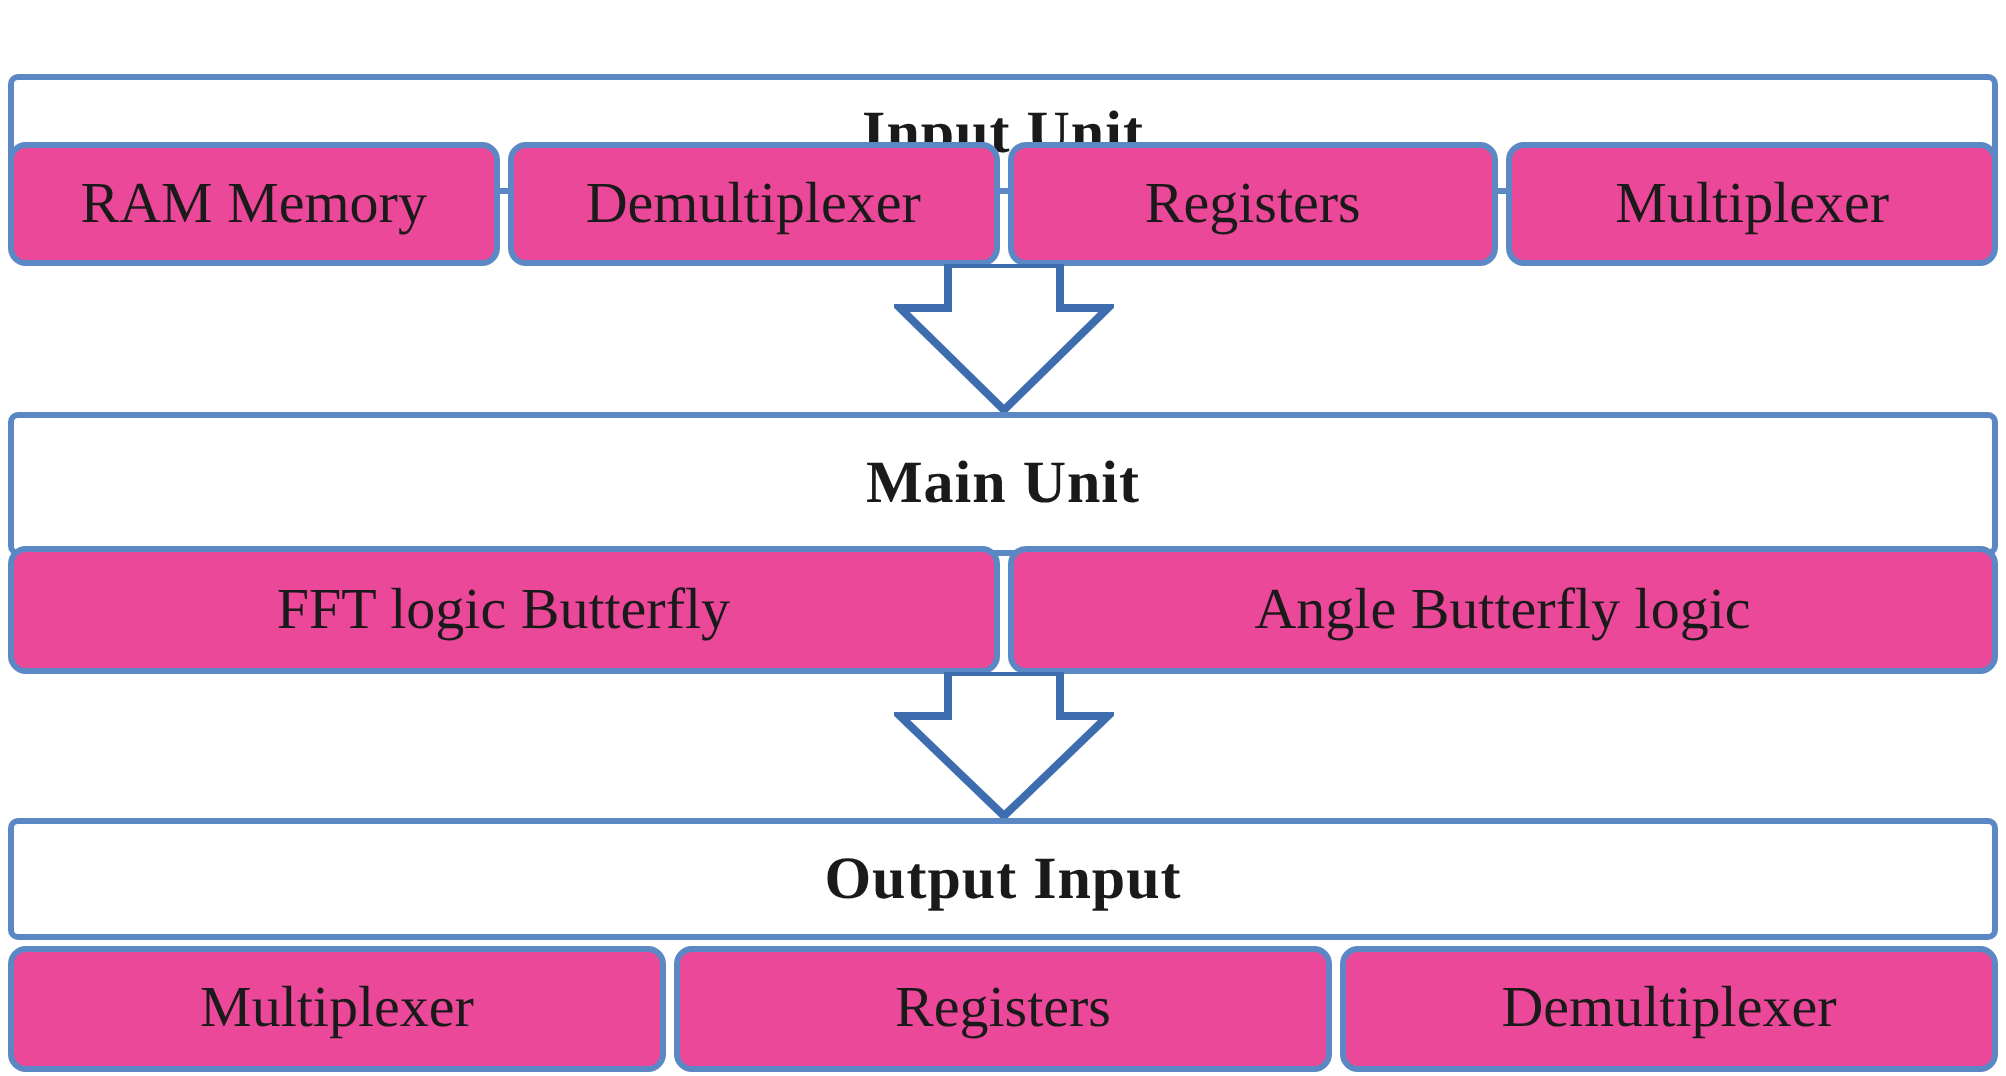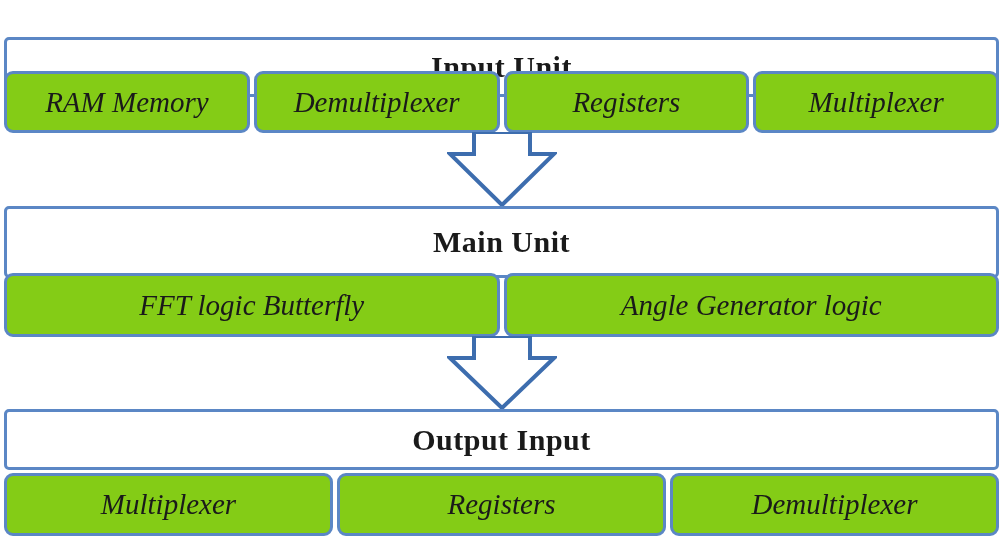--- a/index.html
+++ b/index.html
@@ -38,23 +38,22 @@
     gap: 4px;
   }
   .box {
     flex: 1;
     border: 3px solid var(--box-border, #5b87c5);
     border-radius: 9px;
     display: flex;
     align-items: center;
     justify-content: center;
     font-size: 29px;
-    background: #84cc16;
+    background: #ec4899;
     box-sizing: border-box;
-    font-style: italic;
   }
   .arrow-zone {
     position: absolute;
     left: 0;
     right: 0;
     display: flex;
     justify-content: center;
     pointer-events: none;
   }
   .arrow-zone svg {
@@ -87,21 +86,21 @@
   <div id="arrow-1" class="arrow-zone">
     <svg width="110" height="75" viewBox="0 0 110 75" aria-hidden="true">
       <polygon points="27,0 83,0 83,22 107,22 55,73 3,22 27,22" fill="#ffffff" stroke="#3d6dae" stroke-width="4" stroke-linejoin="miter"></polygon>
     </svg>
   </div>
 
   <div id="header-main" class="abs unit-header">Main Unit</div>
 
   <div id="row-main" class="abs row">
     <div class="box">FFT logic Butterfly</div>
-    <div class="box">Angle Generator logic</div>
+    <div class="box">Angle Butterfly logic</div>
   </div>
 
   <div id="arrow-2" class="arrow-zone">
     <svg width="110" height="74" viewBox="0 0 110 74" aria-hidden="true">
       <polygon points="27,0 83,0 83,22 107,22 55,72 3,22 27,22" fill="#ffffff" stroke="#3d6dae" stroke-width="4" stroke-linejoin="miter"></polygon>
     </svg>
   </div>
 
   <div id="header-output" class="abs unit-header">Output Input</div>
 

